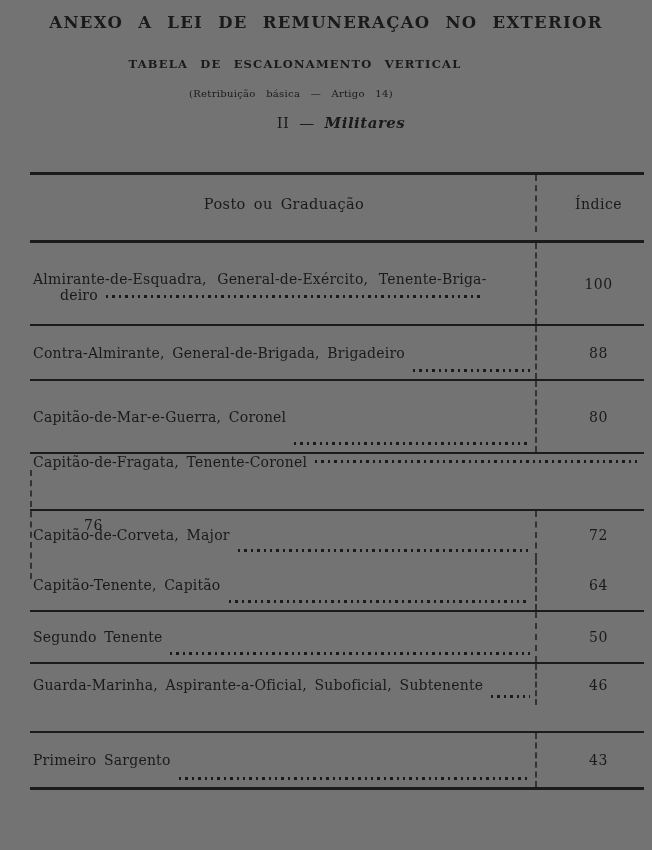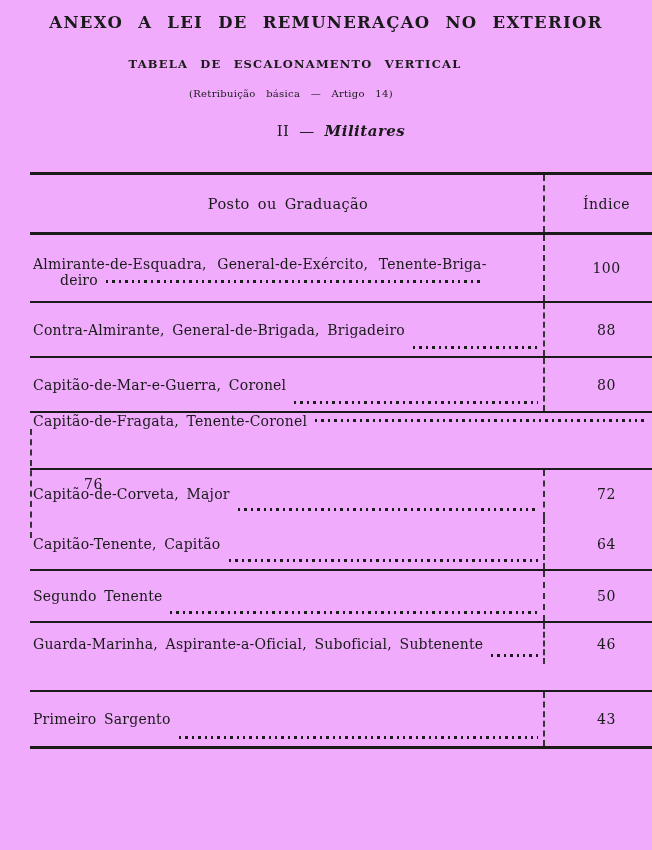--- a/index.html
+++ b/index.html
@@ -3,49 +3,49 @@
 <meta charset="utf-8">
 <style>
   html,body{margin:0;padding:0;}
   body{
     width:652px;height:850px;
     background:#ffffff;
     font-family:"DejaVu Serif", serif;
     color:#1a1a1a;
     -webkit-font-smoothing:antialiased;
   }
-  .doc{position:relative;width:652px;height:850px;overflow:hidden;background:#f0abfc;}
+  .doc{position:relative;width:652px;height:850px;overflow:hidden;background:#737373;}
 
   
   .title{
     padding-top:13px;text-align:center;
     font-size:16.5px;font-weight:bold;
     letter-spacing:1.3px;word-spacing:8px;white-space:nowrap;
   }
   .subtitle{
     margin-top:25px;text-align:center;
     font-size:11.5px;font-weight:bold;
     letter-spacing:1.2px;word-spacing:7px;
     padding-right:62px;white-space:nowrap;
   }
   .subtitle2{
     margin-top:17px;text-align:center;
     font-size:10px;word-spacing:7px;letter-spacing:.3px;
     padding-right:70px;white-space:nowrap;
   }
   .section-line{
-    margin-top:23px;text-align:center;
+    margin-top:15px;text-align:center;
     font-size:15px;word-spacing:5px;letter-spacing:.3px;
     padding-left:30px;white-space:nowrap;
   }
   .section-line .sec-title{font-style:italic;font-weight:bold;letter-spacing:.5px;}
 
   
   .rank-table{
-    position:absolute;left:30px;right:0;top:172px;
+    position:absolute;left:30px;right:8px;top:172px;
     border-top:3px solid #1b1b1b;
     border-bottom:3px solid #1b1b1b;
   }
   .row{
     display:flex;align-items:stretch;
     border-top:2px solid #1b1b1b;
     box-sizing:border-box;
   }
   .row.hdr{border-top:none;height:57px;}
   .row.after-hdr{border-top-width:3px;}
@@ -73,24 +73,24 @@
     background-image:repeating-linear-gradient(to right,#1b1b1b 0 2.4px,transparent 2.4px 6.4px);
   }
 
   
   .two-line{display:block;padding-top:7px;}
   .two-line .line1{white-space:nowrap;word-spacing:6px;letter-spacing:.2px;}
   .two-line .line2{display:flex;padding-left:27px;}
   .two-line .line2 .leader{margin-bottom:5px;}
 
   
-  .r0{height:69px;}
+  .r0{height:84px;margin-top:8px;}
   .r1{height:57px;}
   .r2{height:55px;}
-  .r3{height:55px;}
+  .r3{height:73px;}
   .r4{height:57px;flex-direction:column;}
   .r5{height:50px;}
   .r6{height:51px;}
   .r7{height:57px;}
   .r8{height:52px;}
   .r9{height:43px;}
   .r10{height:56px;margin-top:26px;}
 </style>
 </head>
 <body>

